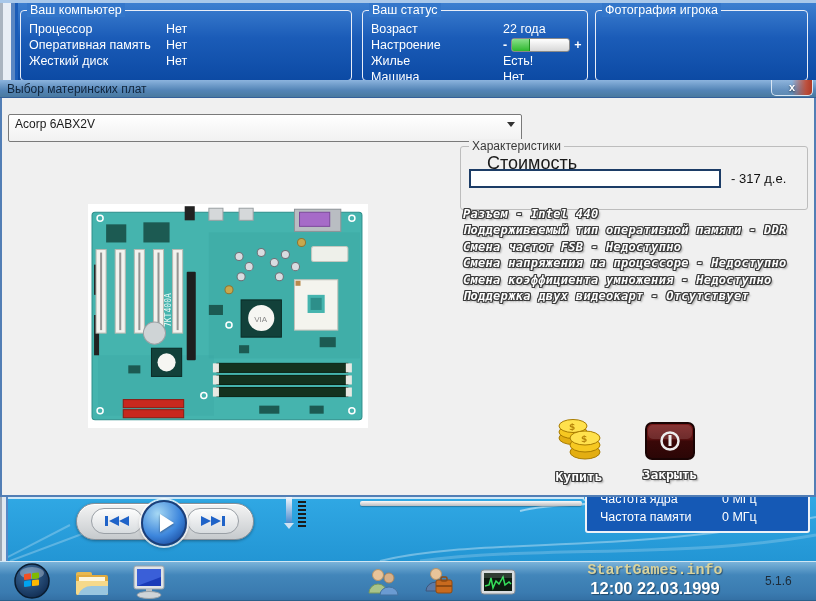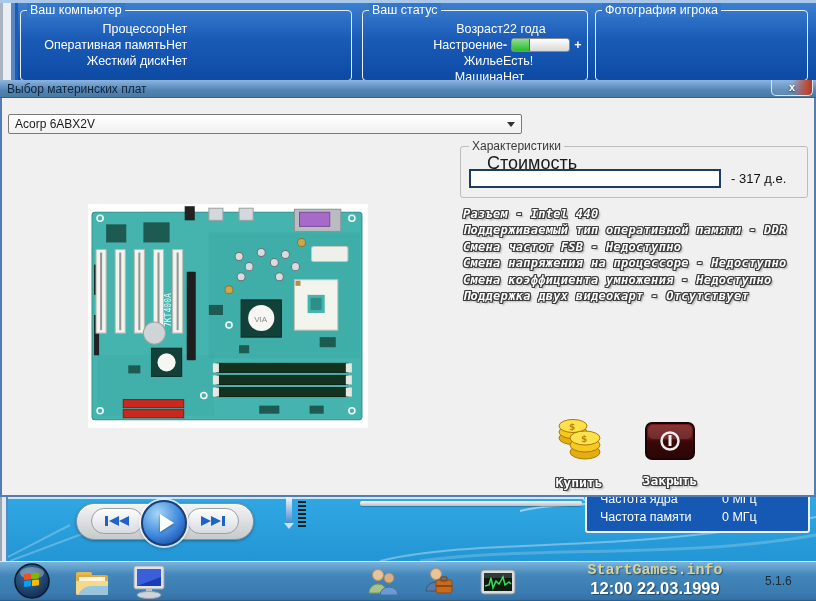--- a/index.html
+++ b/index.html
@@ -9,21 +9,21 @@
   
   .top-area{position:absolute;left:0;top:0;width:816px;height:80px;
     background:linear-gradient(180deg,#3d7fd0 0%,#1b5cb8 45%,#0c4aa4 100%);
     border-top:3px solid #a9c8ea;box-sizing:border-box;}
   .win-edge-top{position:absolute;left:0;top:0;width:18px;height:80px;
     background:linear-gradient(to right,#aab4c0 0 3px,#e9eef5 3px 11px,#5a86c2 11px 15px,#1b5cb8 15px);}
   .bluebox{position:absolute;border:1px solid #e9eef8;border-radius:4px;box-sizing:border-box;}
   .bluebox .legend{position:absolute;top:-8px;left:6px;padding:0 3px;background:#3376ca;
     color:#fff;font-size:12.5px;line-height:14px;white-space:nowrap;}
   .brow{position:relative;height:16px;color:#fff;font-size:12.5px;line-height:16px;white-space:nowrap;}
-  .brow .lbl{display:inline-block;text-align:right;}
+  .brow .lbl{display:inline-block;}
   .rows-pad{padding:10px 0 0 8px;}
   #box-computer{left:20px;top:7px;width:332px;height:71px;}
   #box-computer .lbl{width:137px;}
   #box-status{left:362px;top:7px;width:226px;height:71px;}
   #box-status .lbl{width:132px;}
   #box-photo{left:595px;top:7px;width:213px;height:71px;}
   .moodbar{display:inline-block;vertical-align:middle;width:57px;height:12px;margin:0 4px 2px 4px;
     border:1px solid #8a8a8a;border-radius:3px;background:linear-gradient(#ffffff,#d7d7d7);overflow:hidden;}
   .moodfill{height:100%;background:linear-gradient(#8ae08a,#2eb82e);border-right:1px solid #1d8f1d;}
   .mood-sign{font-weight:bold;cursor:default;}
@@ -34,44 +34,44 @@
     background:linear-gradient(180deg,#8cb4de,#5384b6 60%,#49799f);
     border-bottom:1px solid #33609a;box-sizing:border-box;}
   .title-text{position:absolute;left:7px;top:1px;font-size:12px;color:#10243a;line-height:16px;}
   .btn-close-x{position:absolute;right:3px;top:0;width:42px;height:16px;
     border:1px solid #d9e7f5;border-top:none;border-radius:0 0 5px 5px;box-sizing:border-box;
     background:linear-gradient(to right,rgba(150,180,215,.25) 50%,rgba(196,73,48,.9) 85%,#b03a26);
     color:#fff;font-size:11px;font-weight:bold;text-align:center;line-height:14px;cursor:pointer;
     text-shadow:0 1px 2px rgba(0,0,0,.6);}
   .dialog-body{position:absolute;left:0;top:18px;width:816px;height:399px;background:#f0f0f0;
     border:2px solid #527eb5;border-top:none;box-sizing:border-box;}
-  .dropdown{position:absolute;left:6px;top:16px;width:514px;height:20px;box-sizing:border-box;
+  .dropdown{position:absolute;left:6px;top:16px;width:514px;height:28px;box-sizing:border-box;
     border:1px solid #7a7a7a;border-radius:2px;background:linear-gradient(#ffffff,#f1f1f1);cursor:pointer;text-align:center;}
   .dropdown .val{position:absolute;left:6px;top:1px;font-size:12px;color:#1a1a1a;line-height:17px;}
   .dd-arrow{position:absolute;right:6px;top:7px;width:0;height:0;
     border-left:4px solid transparent;border-right:4px solid transparent;border-top:5px solid #333;}
-  .graybox{position:absolute;left:458px;top:48px;width:348px;height:52px;
+  .graybox{position:absolute;left:458px;top:48px;width:348px;height:64px;
     border:1px solid #bdbdbd;border-radius:3px;box-sizing:border-box;}
   .graybox .legend{position:absolute;top:-8px;left:8px;padding:0 3px;background:#f0f0f0;
     color:#3a3a3a;font-size:12px;line-height:14px;}
   .cost-label{position:absolute;left:26px;top:6px;font-size:18px;color:#1a1a1a;}
   .cost-field{position:absolute;left:8px;top:22px;width:252px;height:19px;background:#fff;
     border:2px solid #1c3c66;box-sizing:border-box;}
   .cost-value{position:absolute;left:270px;top:24px;font-size:13px;color:#111;}
   .px-outline{color:#fff;font-family:"DejaVu Sans Mono",monospace;font-weight:700;
     text-shadow:1px 0 0 #3c3c3c,-1px 0 0 #3c3c3c,0 1px 0 #3c3c3c,0 -1px 0 #3c3c3c,
       1px 1px 0 #3c3c3c,-1px 1px 0 #3c3c3c,1px -1px 0 #3c3c3c,-1px -1px 0 #3c3c3c,
       2px 2px 2px rgba(0,0,0,.35);}
   .specs{position:absolute;left:461px;top:108px;width:350px;}
   .spec-line{font-size:12px;line-height:16.4px;letter-spacing:.3px;white-space:nowrap;font-style:italic;}
   .mobo{position:absolute;left:86px;top:106px;width:280px;height:224px;background:#fff;}
   .action-btn{position:absolute;width:84px;top:316px;text-align:center;cursor:pointer;}
   #btn-buy{left:535px;}
   #btn-closedlg{left:626px;}
-  .action-btn .cap{display:block;font-size:13px;margin-top:9px;}
+  .action-btn .cap{display:block;font-size:13px;margin-top:3px;}
   #btn-closedlg svg{margin-top:8px;}
 
   
   .desktop{position:absolute;left:0;top:497px;width:816px;height:73px;z-index:1;
     background:linear-gradient(180deg,#30a8e4,#2193d2);}
   .win-edge-bottom{position:absolute;left:0;top:0;width:8px;height:64px;
     background:linear-gradient(to right,#9aa6b4 0 2px,#e0e8f0 2px 6px,#5588c5 6px 8px);}
   .divider-line{position:absolute;left:8px;top:0;width:576px;height:2px;background:rgba(235,243,250,.85);}
   .gray-bar{position:absolute;left:360px;top:4px;width:222px;height:5px;border-radius:2px;
     background:linear-gradient(#fafafa,#b9bcc0);box-shadow:0 1px 1px rgba(0,0,0,.25);}

